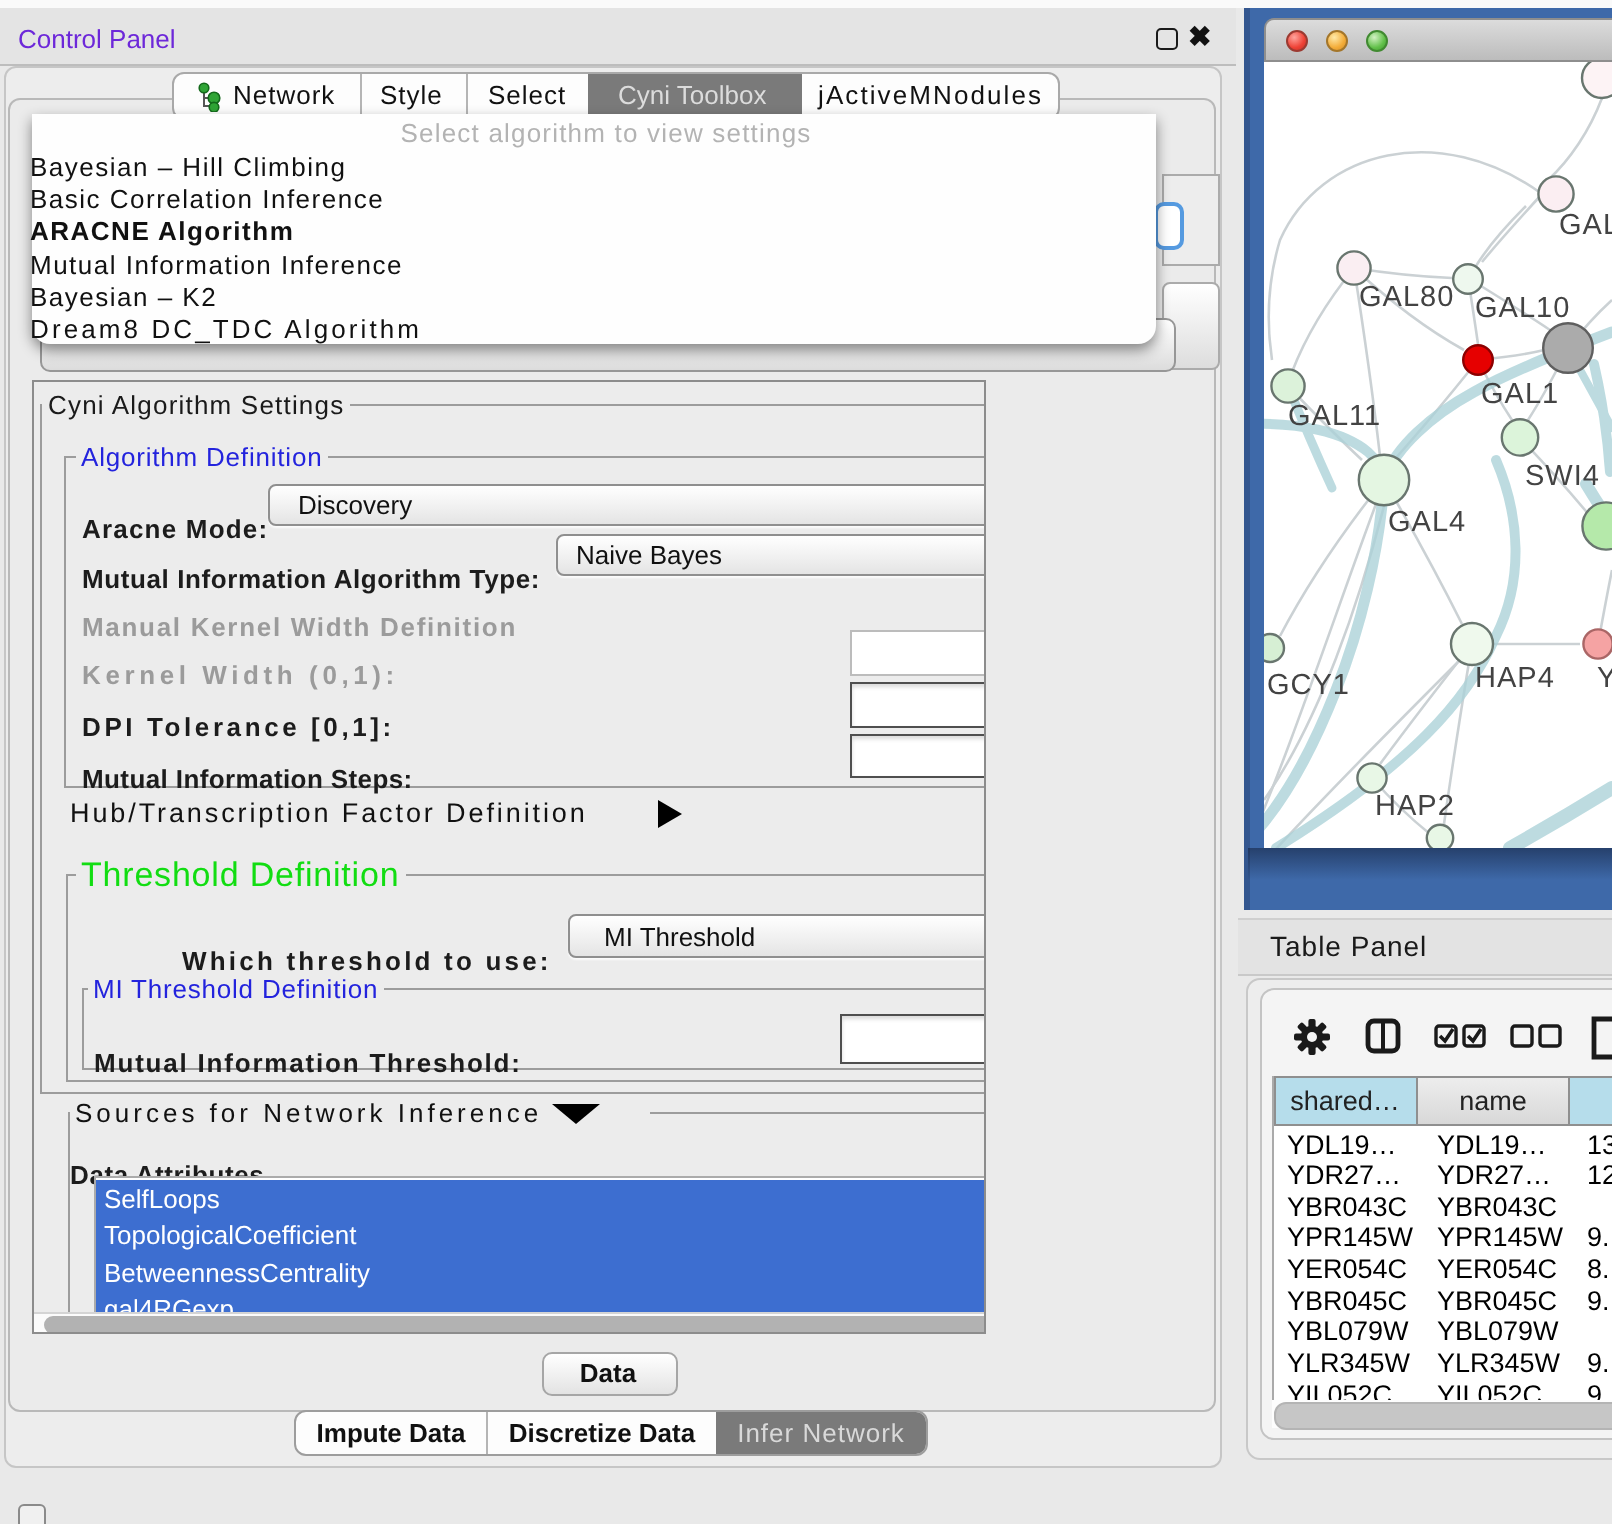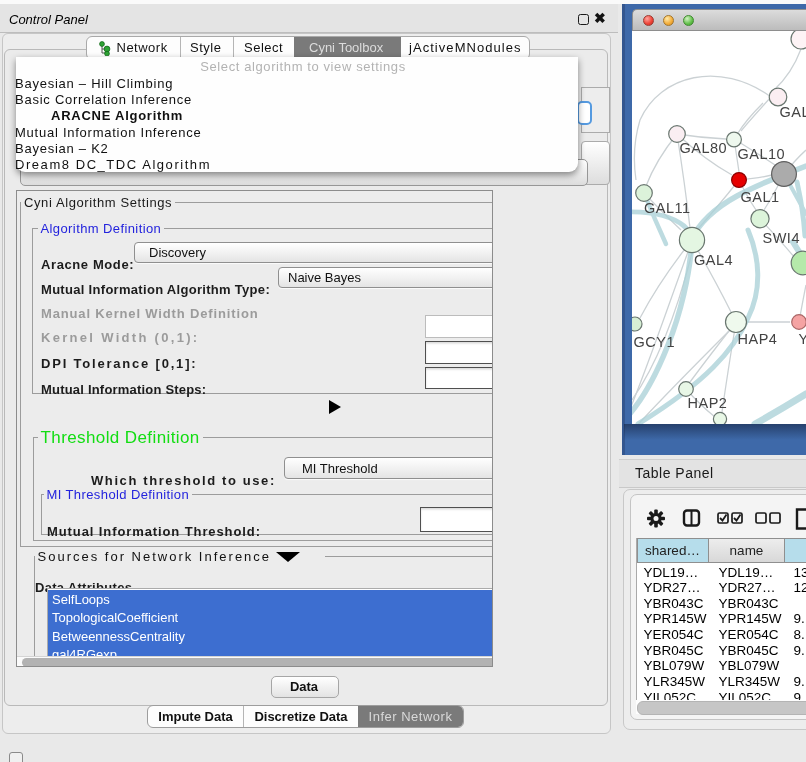--- a/index.html
+++ b/index.html
@@ -18,21 +18,21 @@
   .carets:before{top:0;border-bottom:4px solid #333;}
   .carets:after{top:6px;border-top:4px solid #333;}
   .field{background:#fff;border:1px solid #4f4f4f;box-shadow:inset 0 1.5px 2px rgba(0,0,0,.15);font-size:14px;color:#111;text-align:right;}
 </style>
 </head>
 <body>
 
 <div class="abs" style="left:0;top:0;width:806px;height:4px;background:#fafafa;"></div>
 
 <div class="abs" style="left:0;top:4px;width:618px;height:28px;background:#e4e4e4;border-bottom:1px solid #bdbdbd;"></div>
-<div class="abs" style="left:9px;top:12px;font-size:13px;color:#000000;font-style:italic;">Control Panel</div>
+<div class="abs" style="left:9px;top:12px;font-size:13px;color:#6d28d9;">Control Panel</div>
 <div class="abs" style="left:578px;top:14px;width:9px;height:9px;border:1.6px solid #1a1a1a;border-radius:2.5px;"></div>
 <div class="abs" style="left:594px;top:10px;font-size:14px;font-weight:bold;color:#111;">✖</div>
 
 <div class="abs" style="left:2px;top:33px;width:607px;height:699px;background:#ededed;border:1px solid #c6c6c6;border-radius:6px;"></div>
 <div class="abs" style="left:4px;top:49px;width:602px;height:655px;background:#ebebeb;border:1px solid #b9b9b9;border-radius:6px;"></div>
 
 <div id="toptabs" class="abs" style="left:86px;top:36px;width:442px;height:22px;background:#fdfdfd;border:1px solid #a9a9a9;border-radius:6px;overflow:hidden;">
   <div class="abs" style="left:93px;top:0;width:1px;height:22px;background:#b5b5b5;"></div>
   <div class="abs" style="left:146px;top:0;width:1px;height:22px;background:#b5b5b5;"></div>
   <div class="abs" style="left:207px;top:0;width:107px;height:22px;background:#7a7a7a;"></div>
@@ -52,21 +52,21 @@
 <div class="abs" style="left:581px;top:87px;width:27px;height:44px;border:1px solid #ababab;background:#ededed;"></div>
 <div class="abs" style="left:577px;top:101px;width:11px;height:20px;border:2px solid #559ae0;border-radius:5px;background:#fff;"></div>
 <div class="abs" style="left:581px;top:141px;width:27px;height:42px;border:1px solid #ababab;border-radius:4px;background:linear-gradient(#fff,#ddd);"></div>
 <div class="abs" style="left:20px;top:159px;width:566px;height:25px;border:1px solid #979797;border-radius:5px;background:linear-gradient(#fff,#dcdcdc);"></div>
 
 <div class="abs" style="left:16px;top:57px;width:562px;height:115px;background:#fefefe;border-radius:0 0 9px 9px;box-shadow:0 3px 7px rgba(0,0,0,.45);"></div>
 <div class="abs" style="left:16px;top:58.5px;width:574px;text-align:center;font-size:13px;letter-spacing:0.6px;color:#b3b3b3;">Select algorithm to view settings</div>
 <div class="abs" style="left:15px;top:76px;font-size:13px;letter-spacing:0.75px;color:#111;line-height:16.2px;">
 Bayesian – Hill Climbing<br>
 Basic Correlation Inference<br>
-<span class="b" style="letter-spacing:0.75px;margin-left:36px;">ARACNE Algorithm</span><br>
+<span class="b" style="letter-spacing:0.75px;">ARACNE Algorithm</span><br>
 Mutual Information Inference<br>
 Bayesian – K2<br>
 <span style="letter-spacing:1.55px;">Dream8 DC_TDC Algorithm</span>
 </div>
 
 <div class="abs" style="left:16px;top:190px;width:477px;height:477px;background:#ececec;border:1px solid #8c8c8c;box-sizing:border-box;overflow:hidden;">
 
   <div class="abs tb" style="left:3px;top:11px;width:555px;height:343px;"></div>
   <div class="abs patch" style="left:4px;top:4px;font-size:13px;letter-spacing:0.6px;color:#1a1a1a;">Cyni Algorithm Settings</div>
 
@@ -91,20 +91,21 @@
   <div class="abs" style="left:408px;top:128px;width:136px;text-align:right;font-size:14px;color:#a2a2a2;">0.0</div>
 
   <div class="abs lbl" style="left:24px;top:154px;letter-spacing:1.8px;">DPI Tolerance [0,1]:</div>
   <div class="abs field" style="left:408px;top:150px;width:142px;height:21px;"></div>
   <div class="abs" style="left:408px;top:153px;width:138px;text-align:right;font-size:14.5px;color:#000;">0.0</div>
 
   <div class="abs lbl" style="left:24px;top:180px;letter-spacing:0.2px;">Mutual Information Steps:</div>
   <div class="abs field" style="left:408px;top:176px;width:142px;height:20px;"></div>
   <div class="abs" style="left:408px;top:178px;width:138px;text-align:right;font-size:14.5px;color:#000;">6</div>
 
+  <div class="abs" style="left:18px;top:207.5px;font-size:13.5px;letter-spacing:1.45px;color:#111;">Hub/Transcription Factor Definition</div>
   <div class="abs" style="left:311.5px;top:208.5px;width:0;height:0;border-left:12.5px solid #000;border-top:7px solid transparent;border-bottom:7px solid transparent;"></div>
 
   <div class="abs" style="left:15.8px;top:246px;width:542px;height:102px;border:1px solid #9c9c9c;"></div>
   <div class="abs patch" style="left:20.5px;top:237px;font-size:17px;letter-spacing:0.4px;color:#12dd12;">Threshold Definition</div>
   <div class="abs lbl" style="left:74px;top:271px;letter-spacing:1.6px;">Which threshold to use:</div>
   <div class="abs combo" style="left:267px;top:266px;width:242px;height:20px;"></div>
   <div class="abs" style="left:285px;top:270px;font-size:13px;color:#111;">MI Threshold</div>
   <div class="abs carets" style="left:501px;top:271px;"></div>
 
   <div class="abs" style="left:24px;top:303px;width:528px;height:39px;border:1px solid #9c9c9c;"></div>

